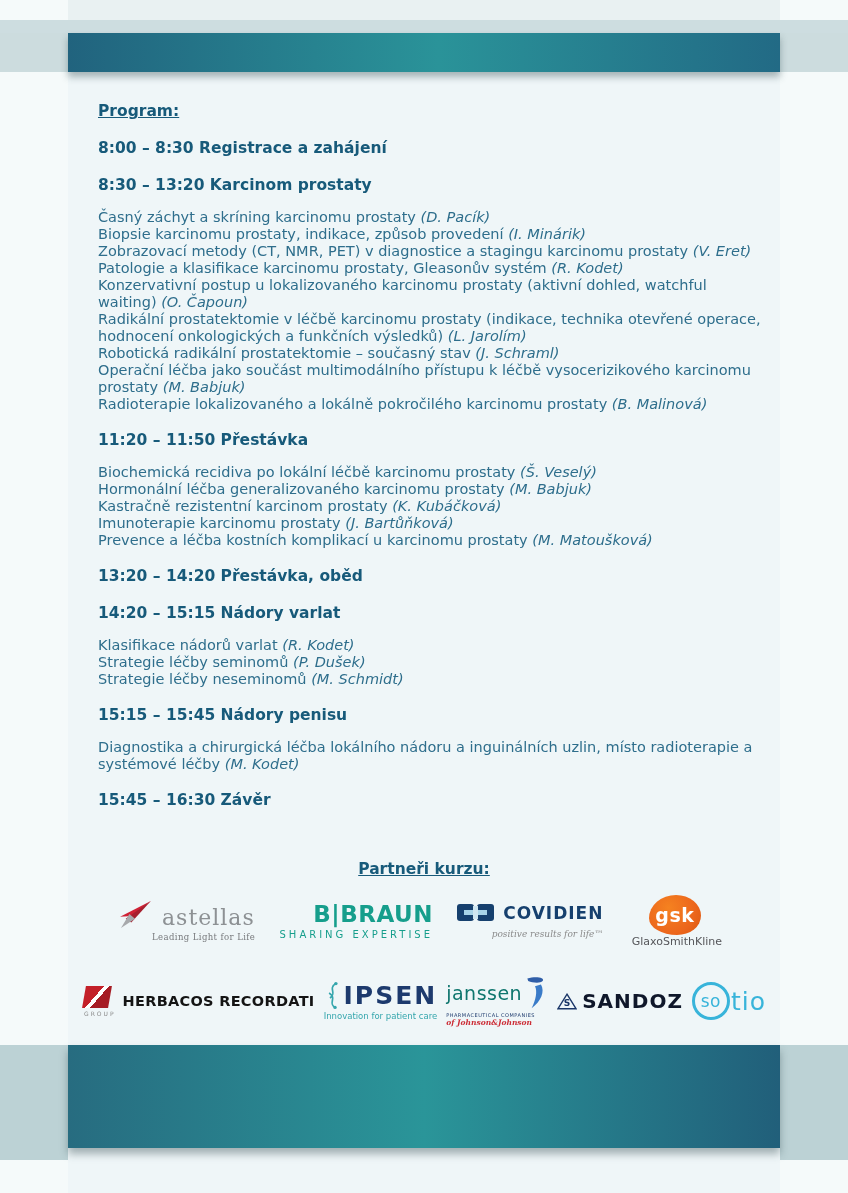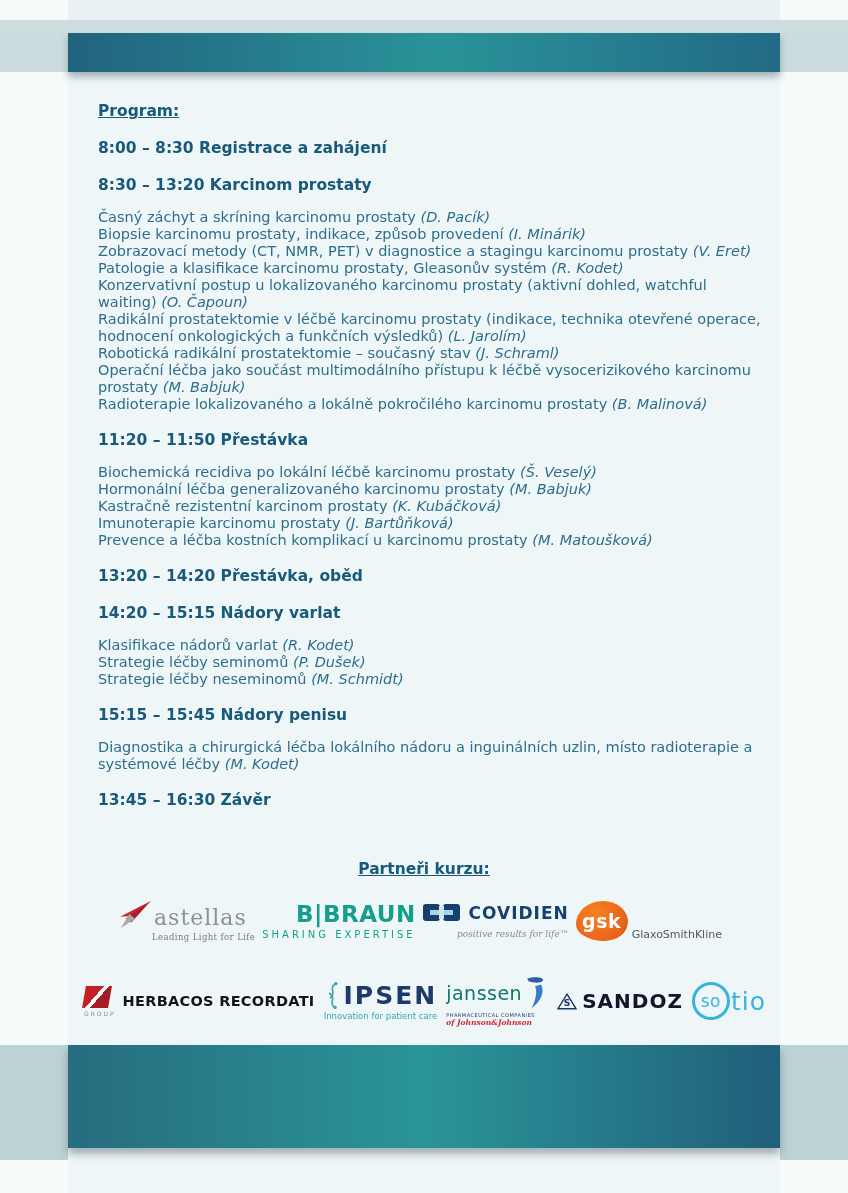--- a/index.html
+++ b/index.html
@@ -36,40 +36,40 @@
   .spk{font-style:italic;}
   
   #partners{position:absolute;left:68px;top:860px;width:712px;}
   .partners-h{font-size:15.5px;font-weight:bold;text-decoration:underline;
     color:#175a7a;text-align:center;margin:0;line-height:19px;}
   .logo-row{display:flex;align-items:center;justify-content:space-between;}
   .row1{margin:16px 58px 0 50px;height:52px;}
   .row2{margin:26px 14px 0 16px;height:56px;}
   .logo{display:flex;flex-direction:column;justify-content:center;}
   
-  .ast-top{display:flex;align-items:flex-end;}
+  .ast-top{display:flex;align-items:flex-end;gap:8px;}
   .ast-name{font-family:"DejaVu Serif","Liberation Serif",serif;font-size:22px;
     color:#8d9194;letter-spacing:1px;line-height:22px;margin-left:2px;}
   .ast-tag{font-family:"DejaVu Serif","Liberation Serif",serif;font-size:8.5px;
     color:#77797c;margin:3px 0 0 34px;letter-spacing:.4px;}
   
   .bb-name{color:#169e8c;font-weight:bold;font-size:23px;letter-spacing:.5px;line-height:24px;text-align:right;}
   .bb-tag{color:#169e8c;font-size:10px;letter-spacing:3px;margin-top:3px;text-align:center;}
   
   .cov-top{display:flex;align-items:center;}
   .cov-icon{position:relative;width:38px;height:20px;display:inline-block;}
   .cov-sq{position:absolute;left:0;top:1px;width:17px;height:17px;background:#16406e;border-radius:3px;}
   .cov-sq.sq2{left:20px;}
   .cov-ph{position:absolute;left:7px;top:7px;width:23px;height:5px;background:#a8d4e8;}
   .cov-pv{position:absolute;left:16px;top:3px;width:5px;height:13px;background:#cfe6f0;}
   .cov-name{color:#16406e;font-weight:bold;font-size:17px;letter-spacing:1px;margin-left:8px;}
   .cov-tag{font-family:"DejaVu Serif","Liberation Serif",serif;font-style:italic;
     font-size:9px;color:#8a8a8a;text-align:right;margin-top:6px;}
   
-  .gsk{flex-direction:row;align-items:flex-end;}
+  .gsk{flex-direction:column;align-items:center;}
   .gsk-blob{width:52px;height:40px;display:inline-flex;align-items:center;justify-content:center;
     background:radial-gradient(circle at 38% 32%,#f58220,#ec661c 62%,#d9560f);
     border-radius:52% 48% 46% 54% / 58% 52% 48% 42%;
     color:#fff;font-weight:bold;font-size:19px;letter-spacing:.5px;}
   .gsk-name{font-size:11px;color:#55565a;margin-left:4px;}
   
   .herbacos{flex-direction:row;align-items:center;}
   .herb-icon{display:inline-flex;flex-direction:column;align-items:flex-start;}
   .herb-sq{width:26px;height:22px;transform:skewX(-10deg);
     background:linear-gradient(125deg,#c32029 44%,#fff 44%,#fff 56%,#a61c24 56%);}
@@ -142,21 +142,21 @@
     <p class="talk"><span>Klasifikace nádorů varlat</span> <i class="spk">(R. Kodet)</i></p>
     <p class="talk"><span>Strategie léčby seminomů</span> <i class="spk">(P. Dušek)</i></p>
     <p class="talk"><span>Strategie léčby neseminomů</span> <i class="spk">(M. Schmidt)</i></p>
   </div>
 
   <h3 class="session">15:15 – 15:45 Nádory penisu</h3>
   <div class="talks">
     <p class="talk"><span>Diagnostika a chirurgická léčba lokálního nádoru a inguinálních uzlin, místo radioterapie a systémové léčby</span> <i class="spk">(M. Kodet)</i></p>
   </div>
 
-  <h3 class="session">13:45 – 16:30 Závěr</h3>
+  <h3 class="session">15:45 – 16:30 Závěr</h3>
 </div>
 
 <div id="partners">
   <h2 class="partners-h">Partneři kurzu:</h2>
 
   <div class="logo-row row1">
     <div class="logo astellas">
       <div class="ast-top">
         <svg class="ast-star" viewBox="0 0 36 30" width="34" height="28" aria-hidden="true">
           <polygon points="2,17 35,0 15,16" fill="#cf2135"></polygon>

